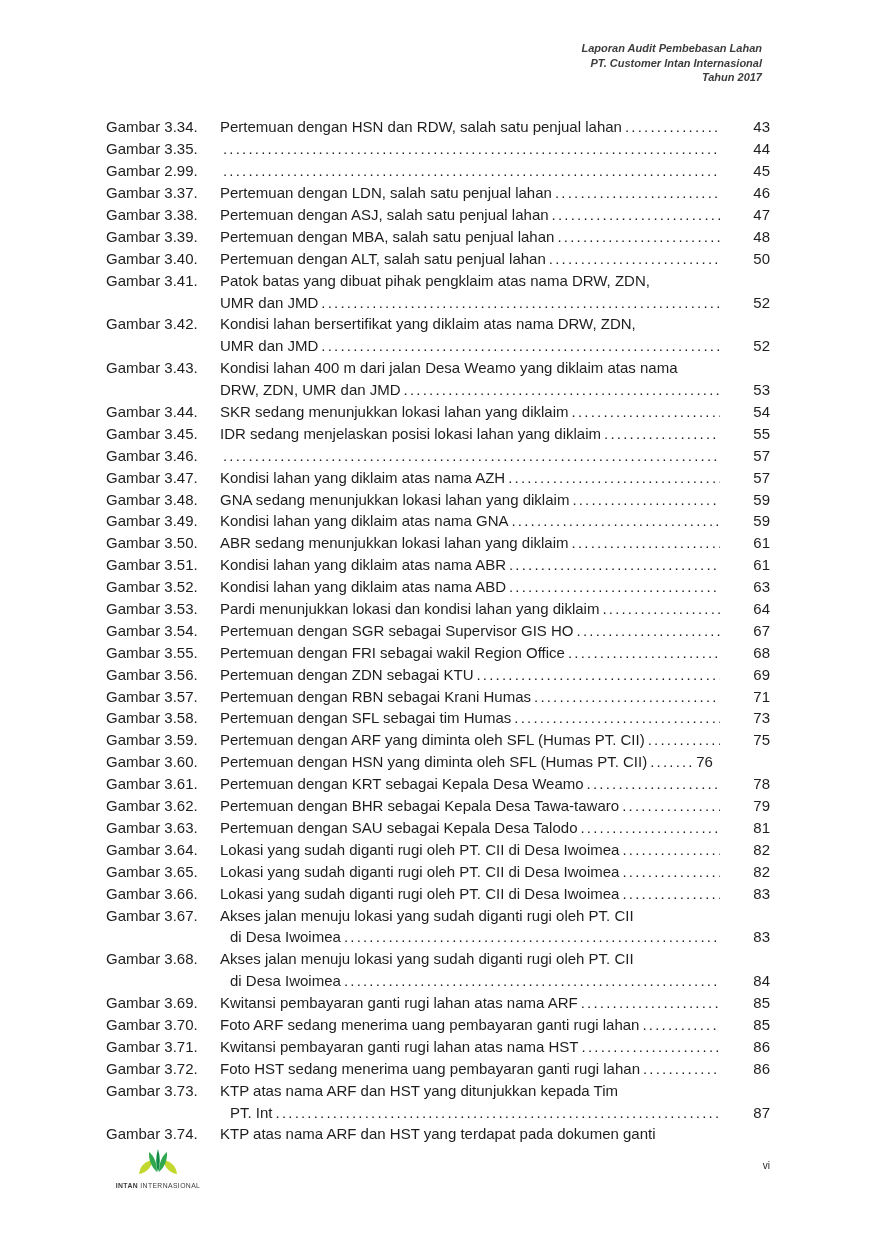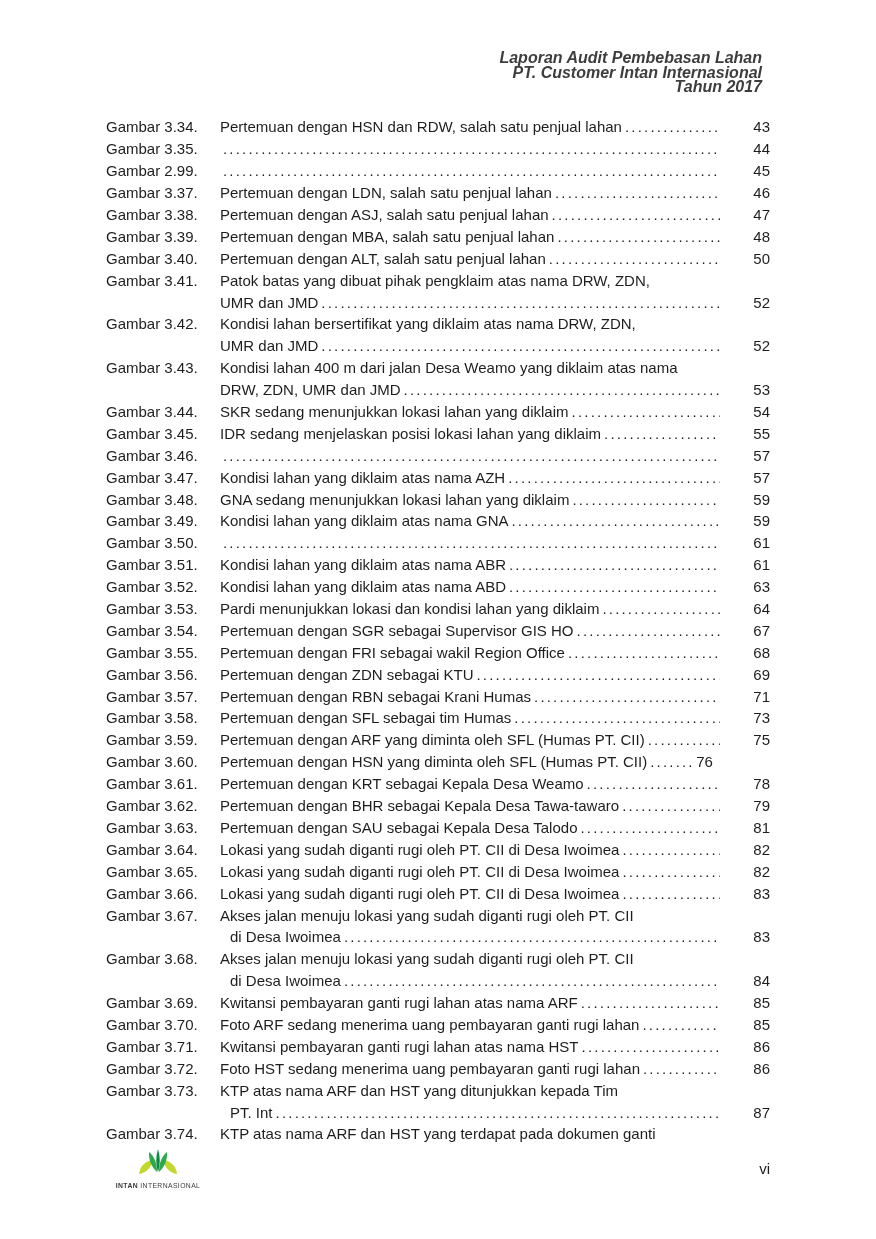--- a/index.html
+++ b/index.html
@@ -8,26 +8,26 @@
     width: 876px;
     height: 1239px;
     background: #ffffff;
     font-family: "Liberation Sans", sans-serif;
     color: #1e1e1e;
     overflow: hidden;
   }
   
   .header {
     position: absolute;
-    top: 51px;
+    top: 41px;
     right: 114px;
     text-align: right;
     font-style: italic;
     font-weight: bold;
-    font-size: 16px;
+    font-size: 11px;
     line-height: 14.5px;
     color: #3d3d3d;
     margin-left: 32px;
   }
   
   .list {
     position: absolute;
     top: 116px;
     left: 106px;
     width: 664px;
@@ -68,21 +68,21 @@
   .logo { width: 104px; text-align: center; }
   .logo svg { display: block; margin: 0 auto 2px auto; }
   .brand {
     font-size: 6.8px;
     letter-spacing: 0.4px;
     color: #3a3a3a;
     white-space: nowrap;
   }
   .brand b { font-weight: bold; }
   .pagenum {
-    font-size: 15px;
+    font-size: 10px;
     color: #1e1e1e;
     padding-top: 12px;
   }
 </style>
 </head>
 <body>
 
 <div class="page">
 
   <div class="header">
@@ -195,20 +195,21 @@
       <span class="pageno">59</span>
     </div>
       <div class="line">
       <span class="label">Gambar 3.49.</span>
       <span class="text">Kondisi lahan yang diklaim atas nama GNA</span>
       <span class="leader">............................................................................................................................................................................................................................</span>
       <span class="pageno">59</span>
     </div>
       <div class="line">
       <span class="label">Gambar 3.50.</span>
+      <span class="text">ABR sedang menunjukkan lokasi lahan yang diklaim</span>
       <span class="leader">............................................................................................................................................................................................................................</span>
       <span class="pageno">61</span>
     </div>
       <div class="line">
       <span class="label">Gambar 3.51.</span>
       <span class="text">Kondisi lahan yang diklaim atas nama ABR</span>
       <span class="leader">............................................................................................................................................................................................................................</span>
       <span class="pageno">61</span>
     </div>
       <div class="line">

